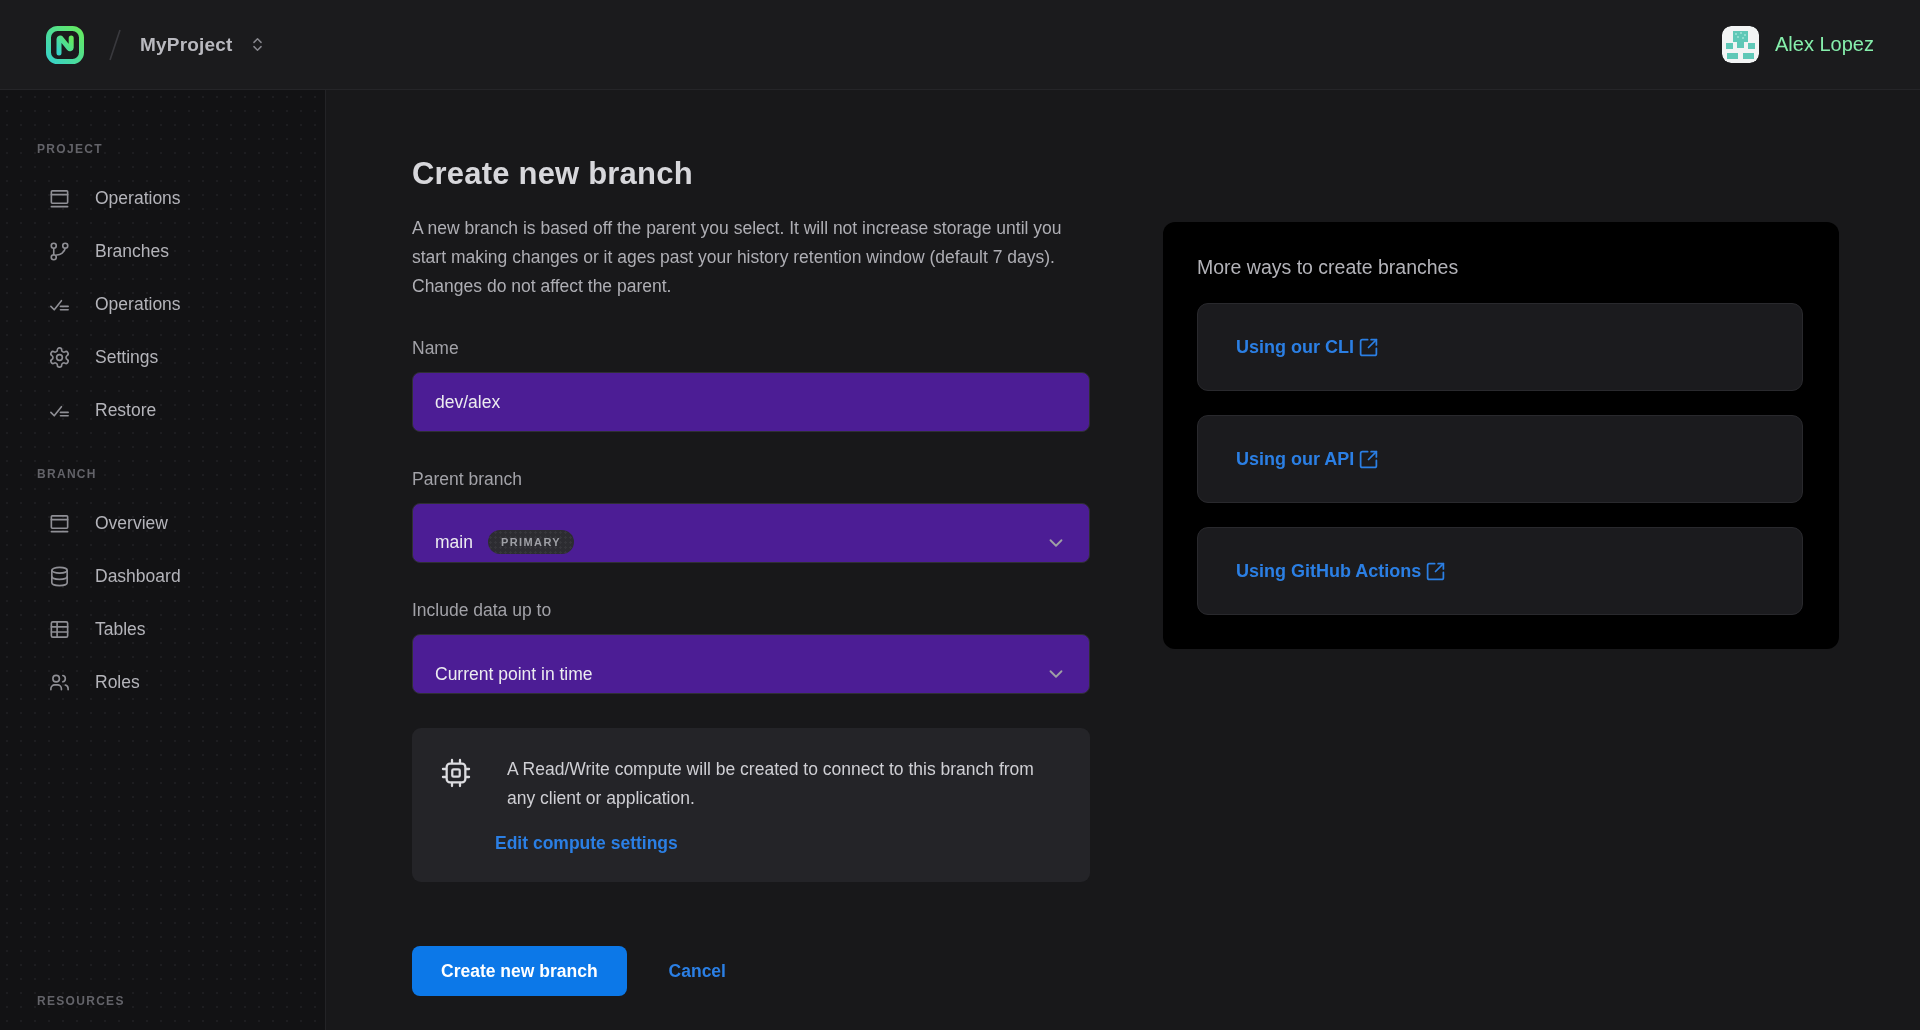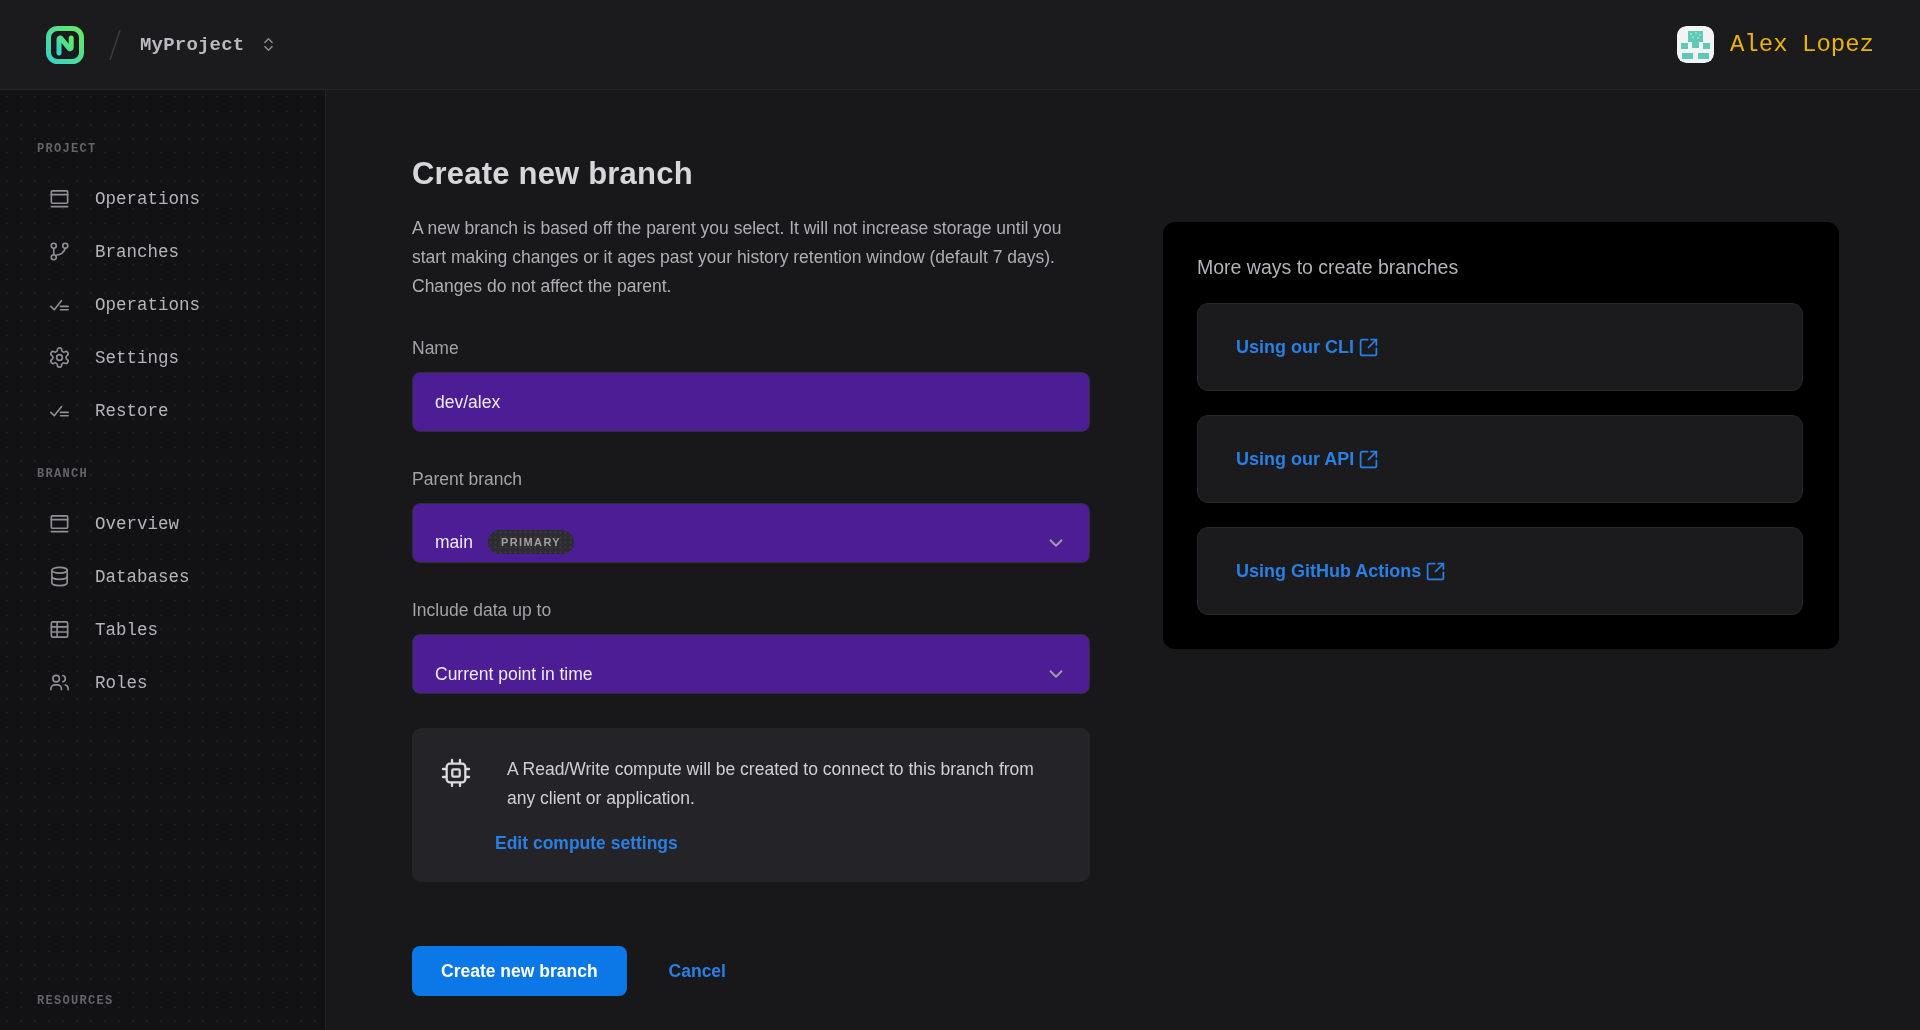--- a/index.html
+++ b/index.html
@@ -11,47 +11,45 @@
     overflow:hidden;
   }
 
   
   .topbar {
     height:90px;
     background:#1b1b1d;
     border-bottom:1px solid #252528;
     display:flex; align-items:center;
     padding:0 46px 0 44px;
-    font-family:Liberation Mono, monospace;
   }
   .logo { width:42px; height:42px; display:block; }
   .crumb-divider { margin:0 18px 0 22px; opacity:.9; }
   .project-select {
     display:flex; align-items:center; gap:16px;
     cursor:pointer;
   }
   .project-name { font-size:19px; font-weight:700; color:#b9b9bf; letter-spacing:.2px; }
   .spacer { flex:1; }
   .user-menu { display:flex; align-items:center; gap:16px; cursor:pointer; }
   .avatar { width:37px; height:37px; border-radius:9px; display:block; }
-  .user-name { font-size:24px; color:#eab308;text-align:center; }
+  .user-name { font-size:20px; color:#86efac;text-align:center; }
 
   
   .shell { display:flex; height:940px; }
 
   
   .sidebar {
     width:326px; flex:0 0 326px;
     background:#121214;
     background-image:radial-gradient(circle, #1d1d20 1px, transparent 1.1px);
     background-size:14px 14px;
     border-right:1px solid #232326;
     display:flex; flex-direction:column;
     padding:52px 0 16px 0;
-    font-family:Liberation Mono, monospace;
   }
   .side-section-label {
     padding-left:37px;
     font-size:12px; font-weight:700; letter-spacing:1.3px;
     color:#636369;
     margin-bottom:16px;
   }
   .side-item {
     height:53px;
     display:flex; align-items:center; gap:24px;
@@ -271,21 +269,21 @@
           <line x1="3.5" y1="20.5" x2="20.5" y2="20.5"></line>
         </svg>
       <span>Overview</span>
     </div>
     <div class="side-item">
       <svg viewBox="0 0 24 24">
           <ellipse cx="12" cy="5.5" rx="8" ry="3"></ellipse>
           <path d="M4 5.5v13c0 1.66 3.58 3 8 3s8-1.34 8-3v-13"></path>
           <path d="M4 12c0 1.66 3.58 3 8 3s8-1.34 8-3"></path>
         </svg>
-      <span>Databases</span>
+      <span>Dashboard</span>
     </div>
     <div class="side-item">
       <svg viewBox="0 0 24 24">
           <rect x="3.5" y="4" width="17" height="16" rx="1.5"></rect>
           <line x1="3.5" y1="9.3" x2="20.5" y2="9.3"></line>
           <line x1="3.5" y1="14.6" x2="20.5" y2="14.6"></line>
           <line x1="9.5" y1="4" x2="9.5" y2="20"></line>
         </svg>
       <span>Tables</span>
     </div>

